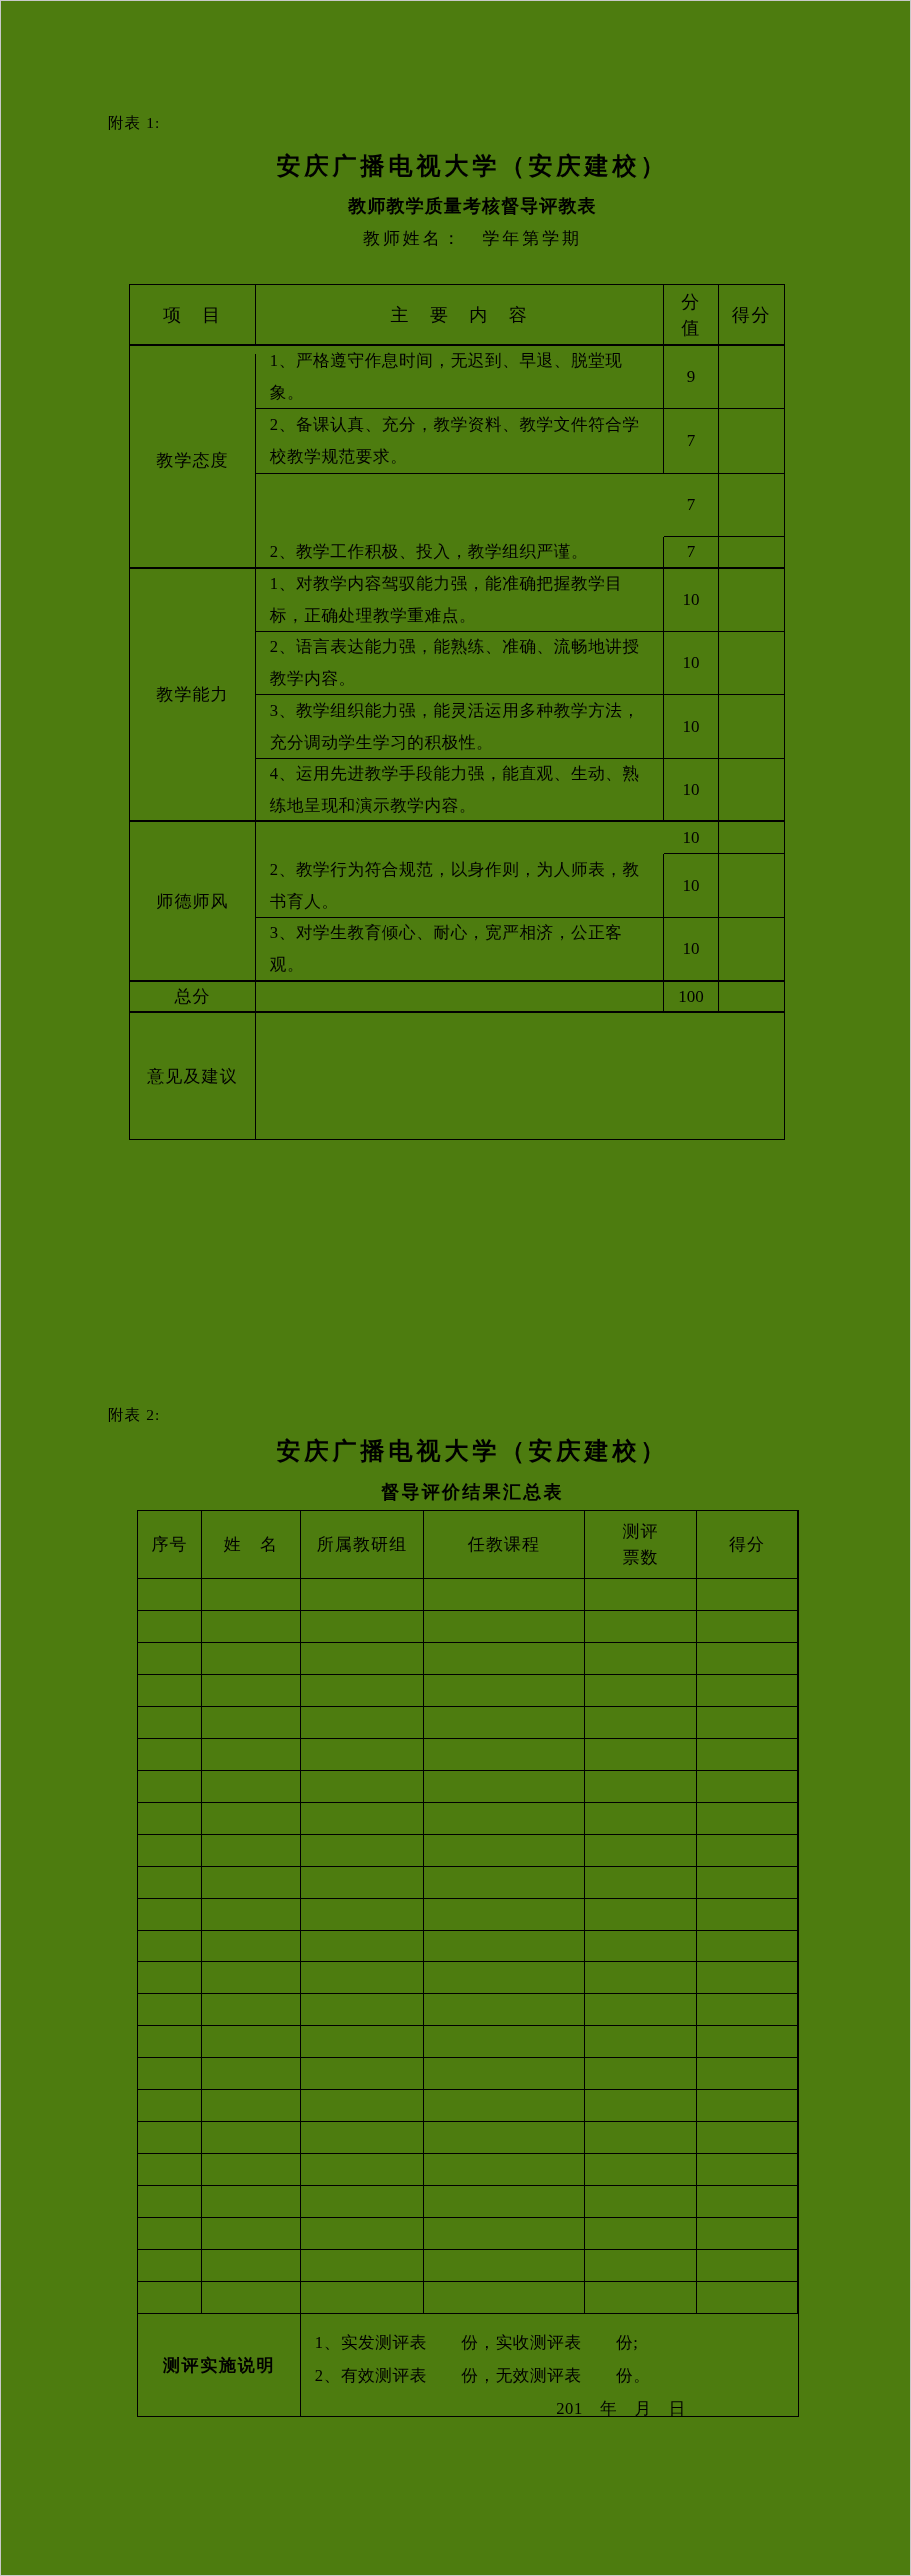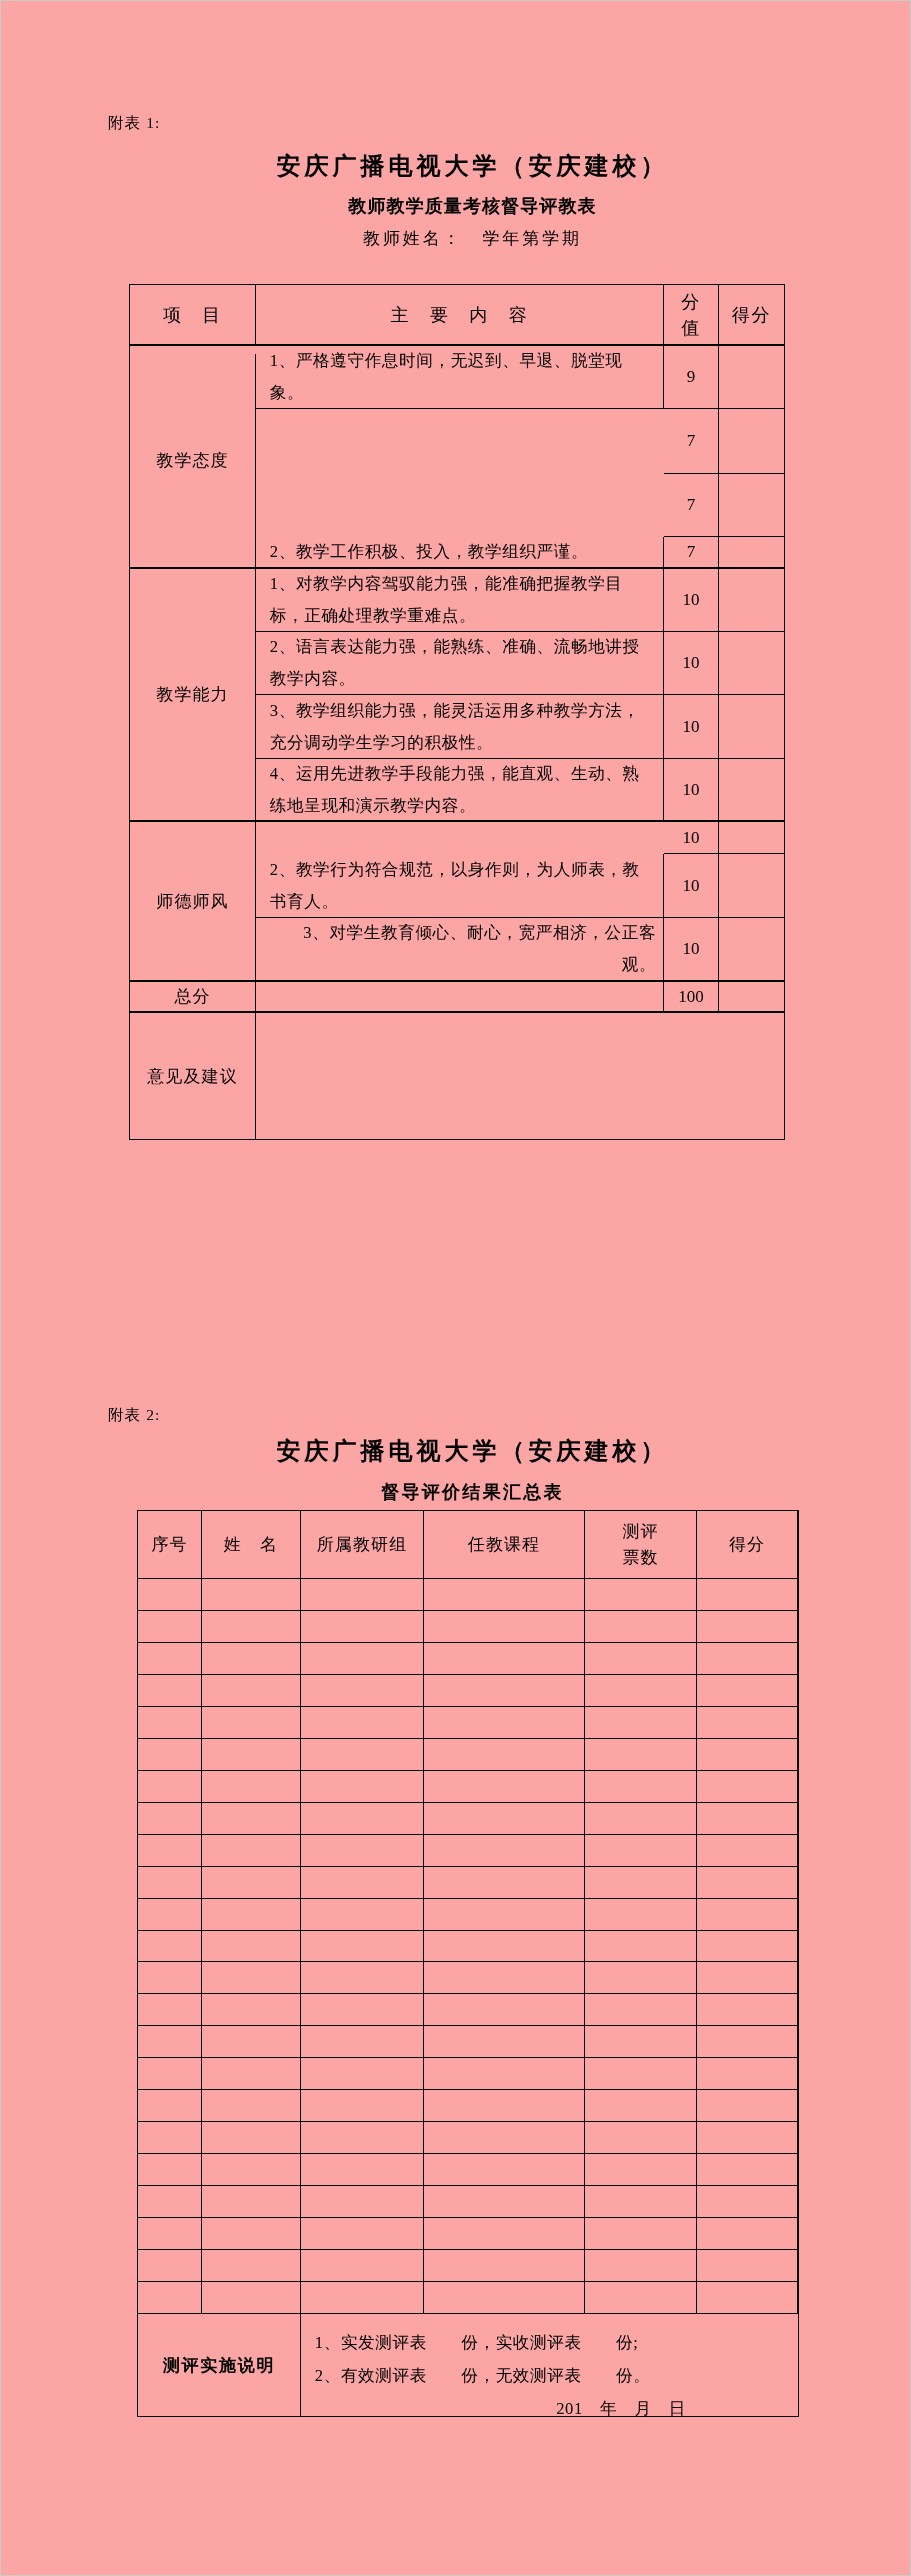--- a/index.html
+++ b/index.html
@@ -1,19 +1,19 @@
 <!DOCTYPE html>
 <html style="font-size:9.2px"><head>
 <meta charset="utf-8">
 <style>
   html,body{margin:0;padding:0;background:#ffffff;}
   .page{
     position:relative;
     width:911px;height:2576px;
-    background:#fca5a5;
+    background:#4d7c0f;
     border:1.1px solid #c9c9c9;
     box-sizing:border-box;
     font-family:"Liberation Serif", serif;
     color:#000;
   }
   .abs{position:absolute;}
   .centerline{left:16px;width:911px;text-align:center;}
   .appendix{font-size:15.5px;letter-spacing:1.1px;}
   .doc-title{font-size:24px;font-weight:bold;letter-spacing:4px;}
   .doc-subtitle{font-size:18px;font-weight:bold;letter-spacing:1.1px;}
@@ -97,20 +97,21 @@
     <div class="c hdr bthick" style="grid-area:1/2/2/3;">主　要　内　容</div>
     <div class="c hdr bthick stack" style="grid-area:1/3/2/4;">分
 值</div>
     <div class="c hdr bthick lastcol" style="grid-area:1/4/2/5;">得分</div>
 
     <div class="c cat bthick" style="grid-area:2/1/6/2;margin-top:8px;">教学态度</div>
     <div class="c content" style="grid-area:2/2/3/3;">1、严格遵守作息时间，无迟到、早退、脱堂现象。</div>
     <div class="c score" style="grid-area:2/3/3/4;">9</div>
     <div class="c lastcol" style="grid-area:2/4/3/5;"></div>
 
+    <div class="c content" style="grid-area:3/2/4/3;">2、备课认真、充分，教学资料、教学文件符合学校教学规范要求。</div>
     <div class="c score" style="grid-area:3/3/4/4;">7</div>
     <div class="c lastcol" style="grid-area:3/4/4/5;"></div>
 
     <div class="c score" style="grid-area:4/3/5/4;">7</div>
     <div class="c lastcol" style="grid-area:4/4/5/5;"></div>
 
     <div class="c content bthick" style="grid-area:5/2/6/3;">2、教学工作积极、投入，教学组织严谨。</div>
     <div class="c score bthick" style="grid-area:5/3/6/4;">7</div>
     <div class="c lastcol bthick" style="grid-area:5/4/6/5;"></div>
 
@@ -132,21 +133,21 @@
     <div class="c lastcol bthick" style="grid-area:9/4/10/5;"></div>
 
     <div class="c cat bthick" style="grid-area:10/1/13/2;">师德师风</div>
     <div class="c score" style="grid-area:10/3/11/4;">10</div>
     <div class="c lastcol" style="grid-area:10/4/11/5;"></div>
 
     <div class="c content" style="grid-area:11/2/12/3;">2、教学行为符合规范，以身作则，为人师表，教书育人。</div>
     <div class="c score" style="grid-area:11/3/12/4;">10</div>
     <div class="c lastcol" style="grid-area:11/4/12/5;"></div>
 
-    <div class="c content bthick" style="grid-area:12/2/13/3;text-align:right;">3、对学生教育倾心、耐心，宽严相济，公正客观。</div>
+    <div class="c content bthick" style="grid-area:12/2/13/3;">3、对学生教育倾心、耐心，宽严相济，公正客观。</div>
     <div class="c score bthick" style="grid-area:12/3/13/4;">10</div>
     <div class="c lastcol bthick" style="grid-area:12/4/13/5;"></div>
 
     <div class="c cat bthick" style="grid-area:13/1/14/2;">总分</div>
     <div class="c content bthick" style="grid-area:13/2/14/3;"></div>
     <div class="c score bthick" style="grid-area:13/3/14/4;">100</div>
     <div class="c lastcol bthick" style="grid-area:13/4/14/5;"></div>
 
     <div class="c cat lastrow" style="grid-area:14/1/15/2;">意见及建议</div>
     <div class="c lastcol lastrow" style="grid-area:14/2/15/5;"></div>

